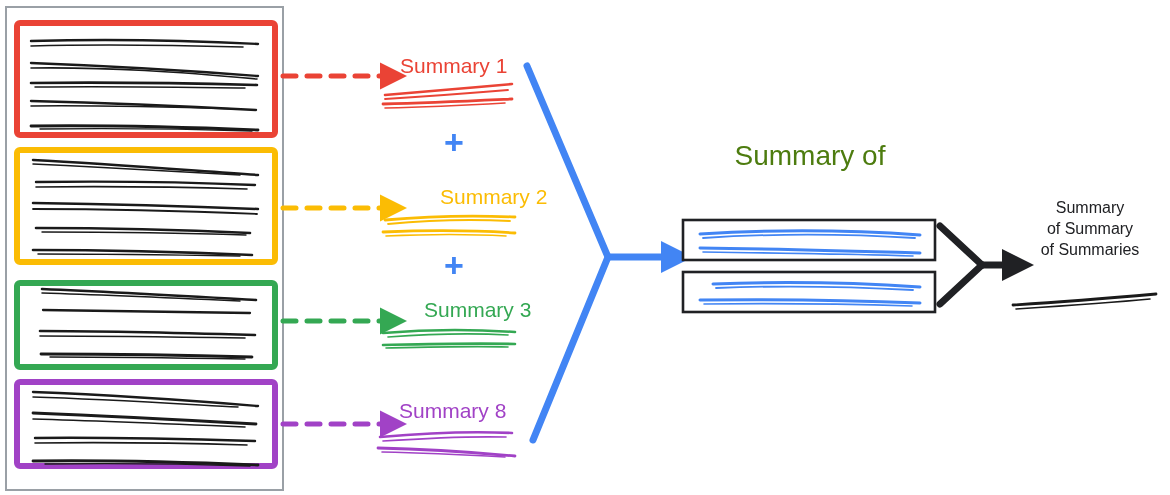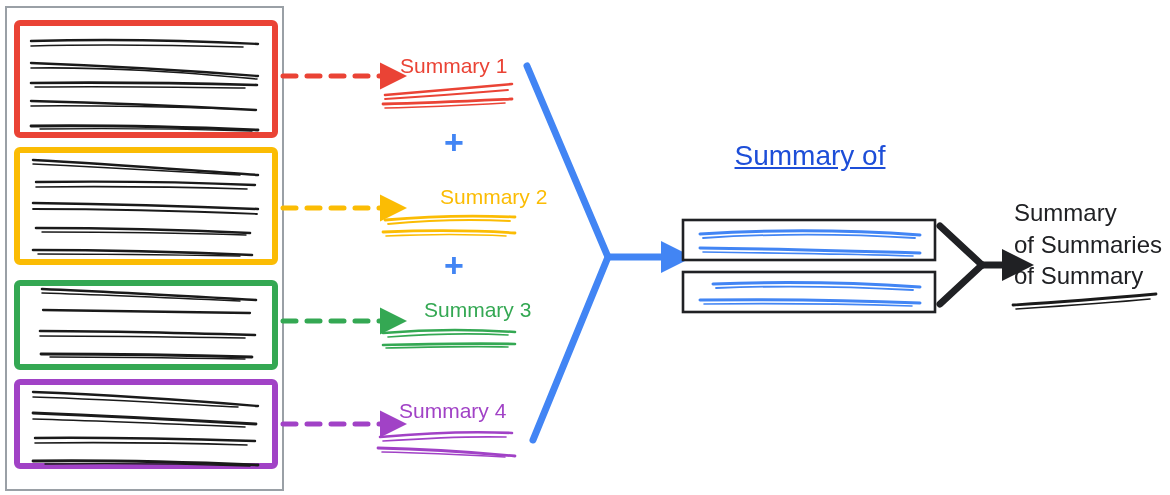--- a/index.html
+++ b/index.html
@@ -35,22 +35,23 @@
     font-weight: 400;
   }
   .sos-title {
     font-size: 28px;
     font-weight: 400;
     text-align: center;
     line-height: 1.30;
     white-space: normal;
   }
   .final-title {
-    font-size: 24px;
+    font-size: 16px;
     font-weight: 400;
+    text-align: center;
     line-height: 1.32;
     white-space: normal;
     color: #202124;
   }
 </style>
 </head>
 <body>
 
 <div id="canvas">
 
@@ -189,28 +190,28 @@
 
     <g stroke="#1a1a1a" fill="none" stroke-linecap="round">
       <path d="M1013,305 C1060,302 1110,298 1156,294" stroke-width="2.8"></path>
       <path d="M1016,309 C1062,306 1108,303 1150,299" stroke-width="1.6"></path>
     </g>
   </svg>
 
   <div class="lbl summary-label" style="left:400px; top:55px; color:#EA4335;">Summary 1</div>
   <div class="lbl summary-label" style="left:402px; top:186px; color:#FBBC04;margin-left:38px;">Summary 2</div>
   <div class="lbl summary-label" style="left:424px; top:299px; color:#34A853;">Summary 3</div>
-  <div class="lbl summary-label" style="left:399px; top:400px; color:#A142C6;">Summary 4</div>
+  <div class="lbl summary-label" style="left:399px; top:400px; color:#A142C6;">Summary 8</div>
 
   <div class="lbl" style="left:444px; top:125px; font-size:34px; font-weight:700; color:#4285F4;">+</div>
   <div class="lbl" style="left:444px; top:248px; font-size:34px; font-weight:700; color:#4285F4;">+</div>
 
-  <div class="lbl sos-title" style="left:690px; top:138px; width:240px; color:#1d4ed8;text-decoration:underline;">
+  <div class="lbl sos-title" style="left:690px; top:138px; width:240px; color:#4d7c0f;">
     <div>Summary of</div>
   </div>
 
   <div class="lbl final-title" style="left:1014px; top:197px; width:152px;">
     <div>Summary</div>
+    <div>of Summary</div>
     <div>of Summaries</div>
-    <div>of Summary</div>
   </div>
 
 </div>
 
 </body></html>

